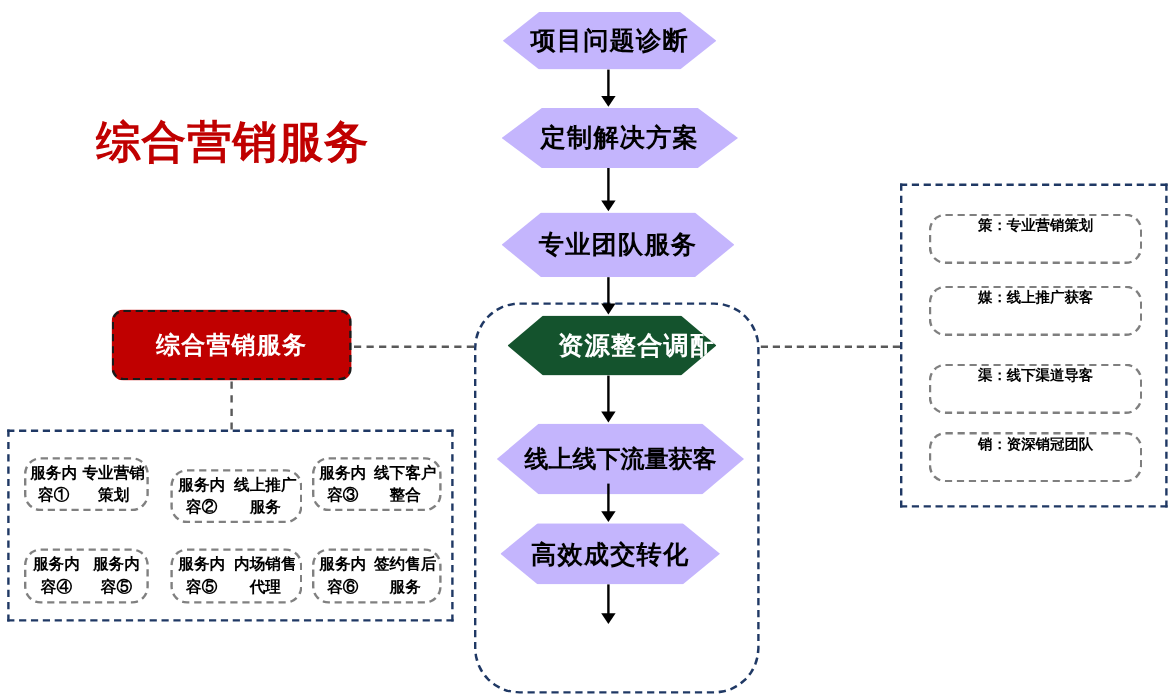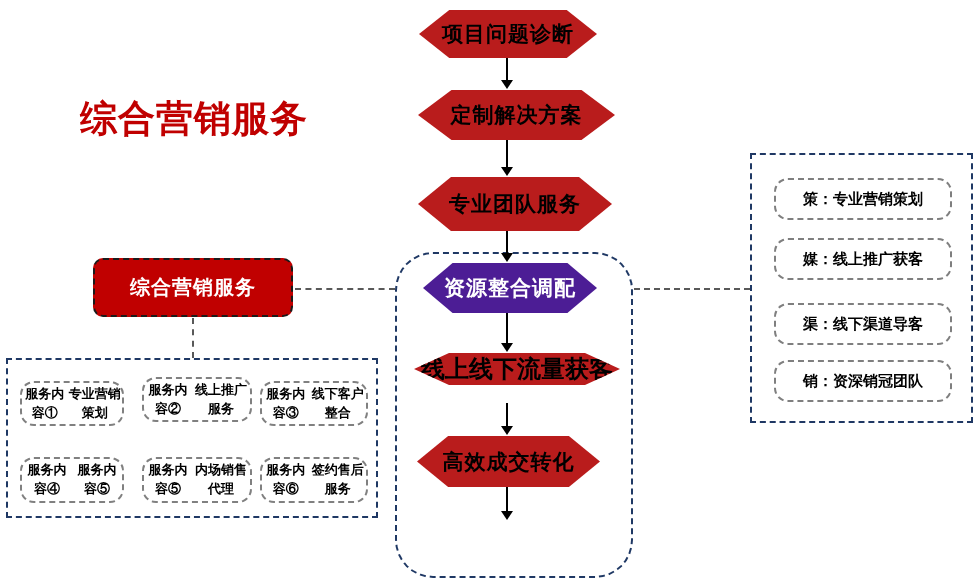--- a/index.html
+++ b/index.html
@@ -40,27 +40,27 @@
   .legend-box{
     position:absolute;left:750px;top:153px;width:223px;height:270px;
     border:2px dashed #1F3864;box-sizing:border-box;
   }
   
   .hex{
     position:absolute;display:flex;align-items:center;justify-content:center;
     clip-path:polygon(17% 0,83% 0,100% 50%,83% 100%,17% 100%,0 50%);
     font-weight:bold;font-size:21px;color:#000;letter-spacing:1px;text-align:center;
   }
-  .hex.light{background:#b91c1c;}
-  .hex.dark{background:#4c1d95;color:#ffffff;}
+  .hex.light{background:#c4b5fd;}
+  .hex.dark{background:#14532d;color:#ffffff;justify-content:flex-end;}
   .h1{left:419px;top:10px;width:178px;height:48px;}
   .h2{left:418px;top:90px;width:197px;height:50px;}
   .h3{left:418px;top:177px;width:194px;height:54px;}
   .h4{left:423px;top:263px;width:174px;height:50px;}
-  .h5{left:414px;top:353px;width:206px;height:32px;font-size:24px;letter-spacing:0;}
+  .h5{left:414px;top:353px;width:206px;height:59px;font-size:20px;letter-spacing:0;}
   .h6{left:417px;top:436px;width:183px;height:51px;}
   .h7{left:425px;top:521px;width:170px;height:52px;}
   
   .arrow{position:absolute;left:500px;width:14px;}
   .a1{top:58px;height:31px;}
   .a2{top:140px;height:36px;}
   .a3{top:231px;height:31px;}
   .a4{top:313px;height:39px;}
   .a5{top:403px;height:32px;}
   .a6{top:487px;height:33px;}
@@ -70,31 +70,31 @@
     border-left:6px solid transparent;border-right:6px solid transparent;border-top:9px solid #000;
   }
   
   .svc-item{
     position:absolute;border:2px dashed #808080;border-radius:14px;box-sizing:border-box;
     display:flex;align-items:center;justify-content:center;
     font-family:"Liberation Serif",serif;font-weight:bold;font-size:13px;line-height:1.45;
     color:#000;text-align:center;
   }
   .s1{left:12px;top:21px;width:104px;height:45px;}
-  .s2{left:134px;top:17px;width:110px;height:45px;}
+  .s2{left:134px;top:31px;width:110px;height:45px;}
   .s3{left:252px;top:21px;width:108px;height:45px;}
   .s4{left:12px;top:97px;width:104px;height:46px;}
   .s5{left:134px;top:97px;width:110px;height:46px;}
   .s6{left:252px;top:97px;width:108px;height:46px;}
   
   .leg-item{
     position:absolute;left:22px;width:178px;height:42px;
     border:2px dashed #7F7F7F;border-radius:14px;box-sizing:border-box;
-    display:flex;align-items:center;justify-content:center;
-    font-weight:bold;font-size:15px;color:#000;font-family:Liberation Serif, serif;
+    display:flex;align-items:flex-start;justify-content:center;
+    font-weight:bold;font-size:12px;color:#000;font-family:Liberation Serif, serif;
   }
   .l1{top:23px;}.l2{top:83px;}.l3{top:148px;}.l4{top:205px;}
 </style>
 </head>
 <body>
 
 <div class="canvas">
 
   <div class="title">综合营销服务</div>
 

